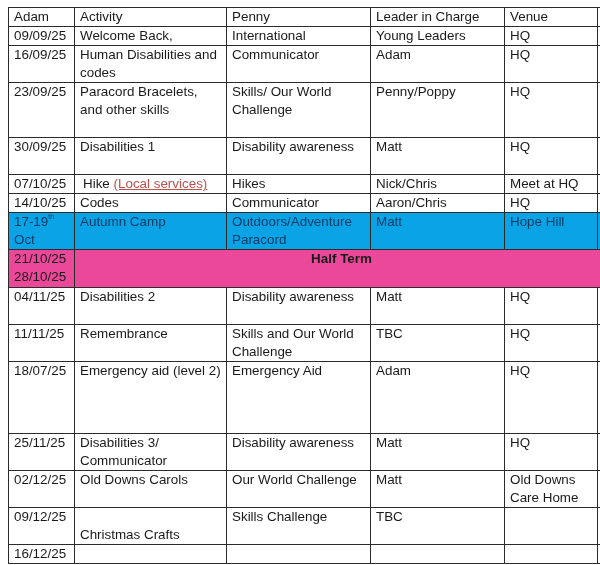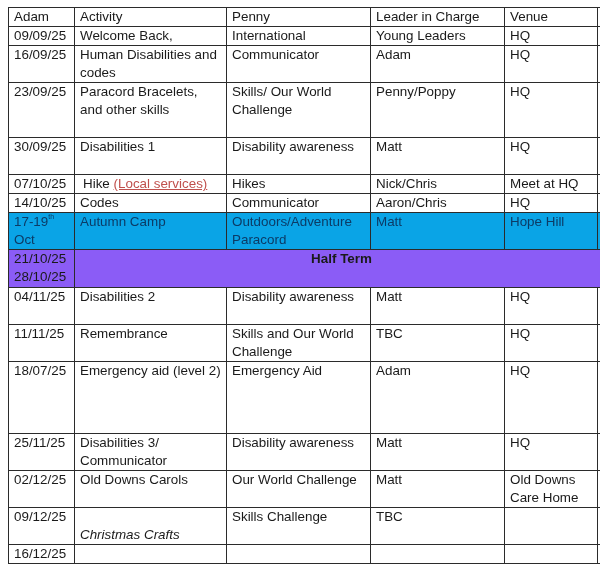--- a/index.html
+++ b/index.html
@@ -6,21 +6,21 @@
   body { width:600px; height:565px; overflow:hidden; position:relative;
          font-family:"Liberation Sans", "DejaVu Sans", sans-serif; color:#1a1a1a; }
   table.sched { position:absolute; left:8px; top:7px; border-collapse:collapse;
                 table-layout:fixed; width:600px; font-size:13.4px; line-height:18px; }
   table.sched td { border:1px solid #2b2b2b; vertical-align:top; padding:0 5px;
                    overflow:hidden; white-space:normal; }
   col.c-date { width:66px; } col.c-act { width:152px; } col.c-badge { width:144px; }
   col.c-lead { width:134px; } col.c-venue { width:93px; } col.c-extra { width:11px; }
   td.date { padding-left:2px; }
   tr.camp td { background:#0aa4e6; color:#0c3b66; }
-  tr.half td { background:#8b5cf6; }
+  tr.half td { background:#ec4899; }
   td.half-label { text-align:center; font-weight:bold; color:#1a1a1a; padding-left:160px; }
   .link { color:#c0504d; text-decoration:underline; }
   sup { font-size:7px; line-height:0; vertical-align:7px; }
 </style>
 </head>
 <body>
 
 <table class="sched">
   <colgroup>
     <col class="c-date">
@@ -134,21 +134,21 @@
       <tr style="height: 37px;">
         <td class="date"><span>02/12/25</span></td>
         <td><span>Old Downs Carols</span></td>
         <td>Our World Challenge</td>
         <td>Matt</td>
         <td>Old Downs Care Home</td>
         <td></td>
       </tr>
       <tr style="height: 37px;">
         <td class="date"><span>09/12/25</span></td>
-        <td style="vertical-align: bottom; font-style: italic;"><span>Christmas Crafts</span></td>
+        <td style="vertical-align: bottom;"><span>Christmas Crafts</span></td>
         <td>Skills Challenge</td>
         <td>TBC</td>
         <td></td>
         <td></td>
       </tr>
       <tr style="height: 18px;">
         <td class="date"><span>16/12/25</span></td>
         <td><span></span></td>
         <td></td>
         <td></td>

